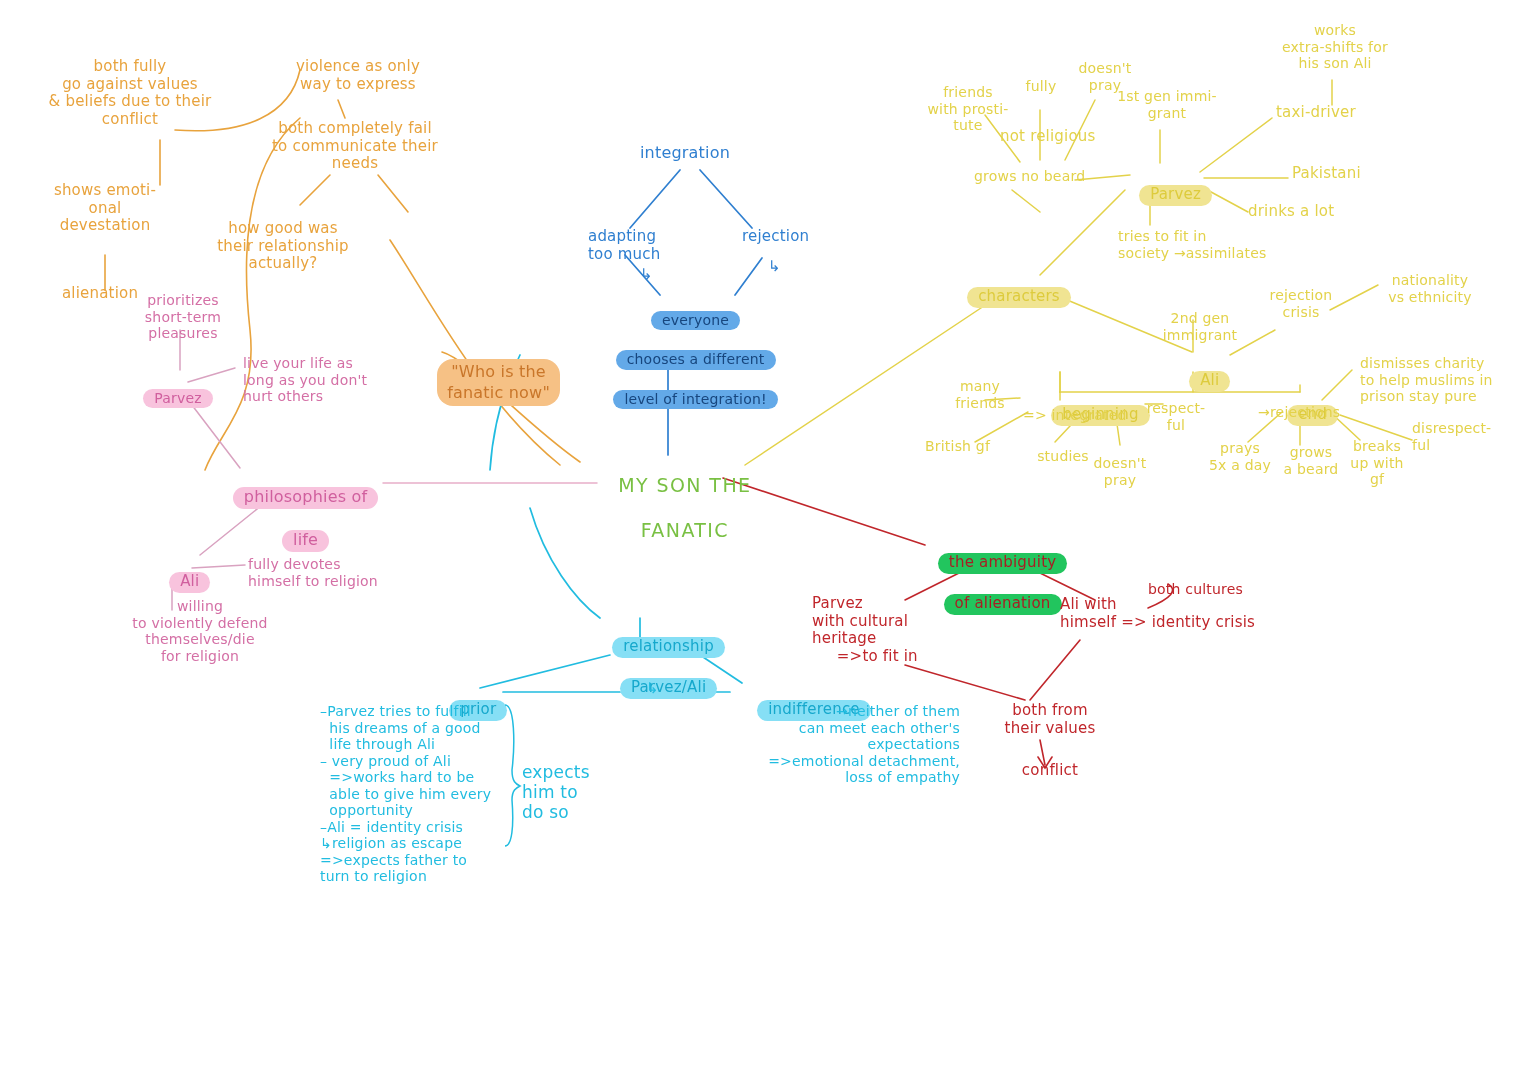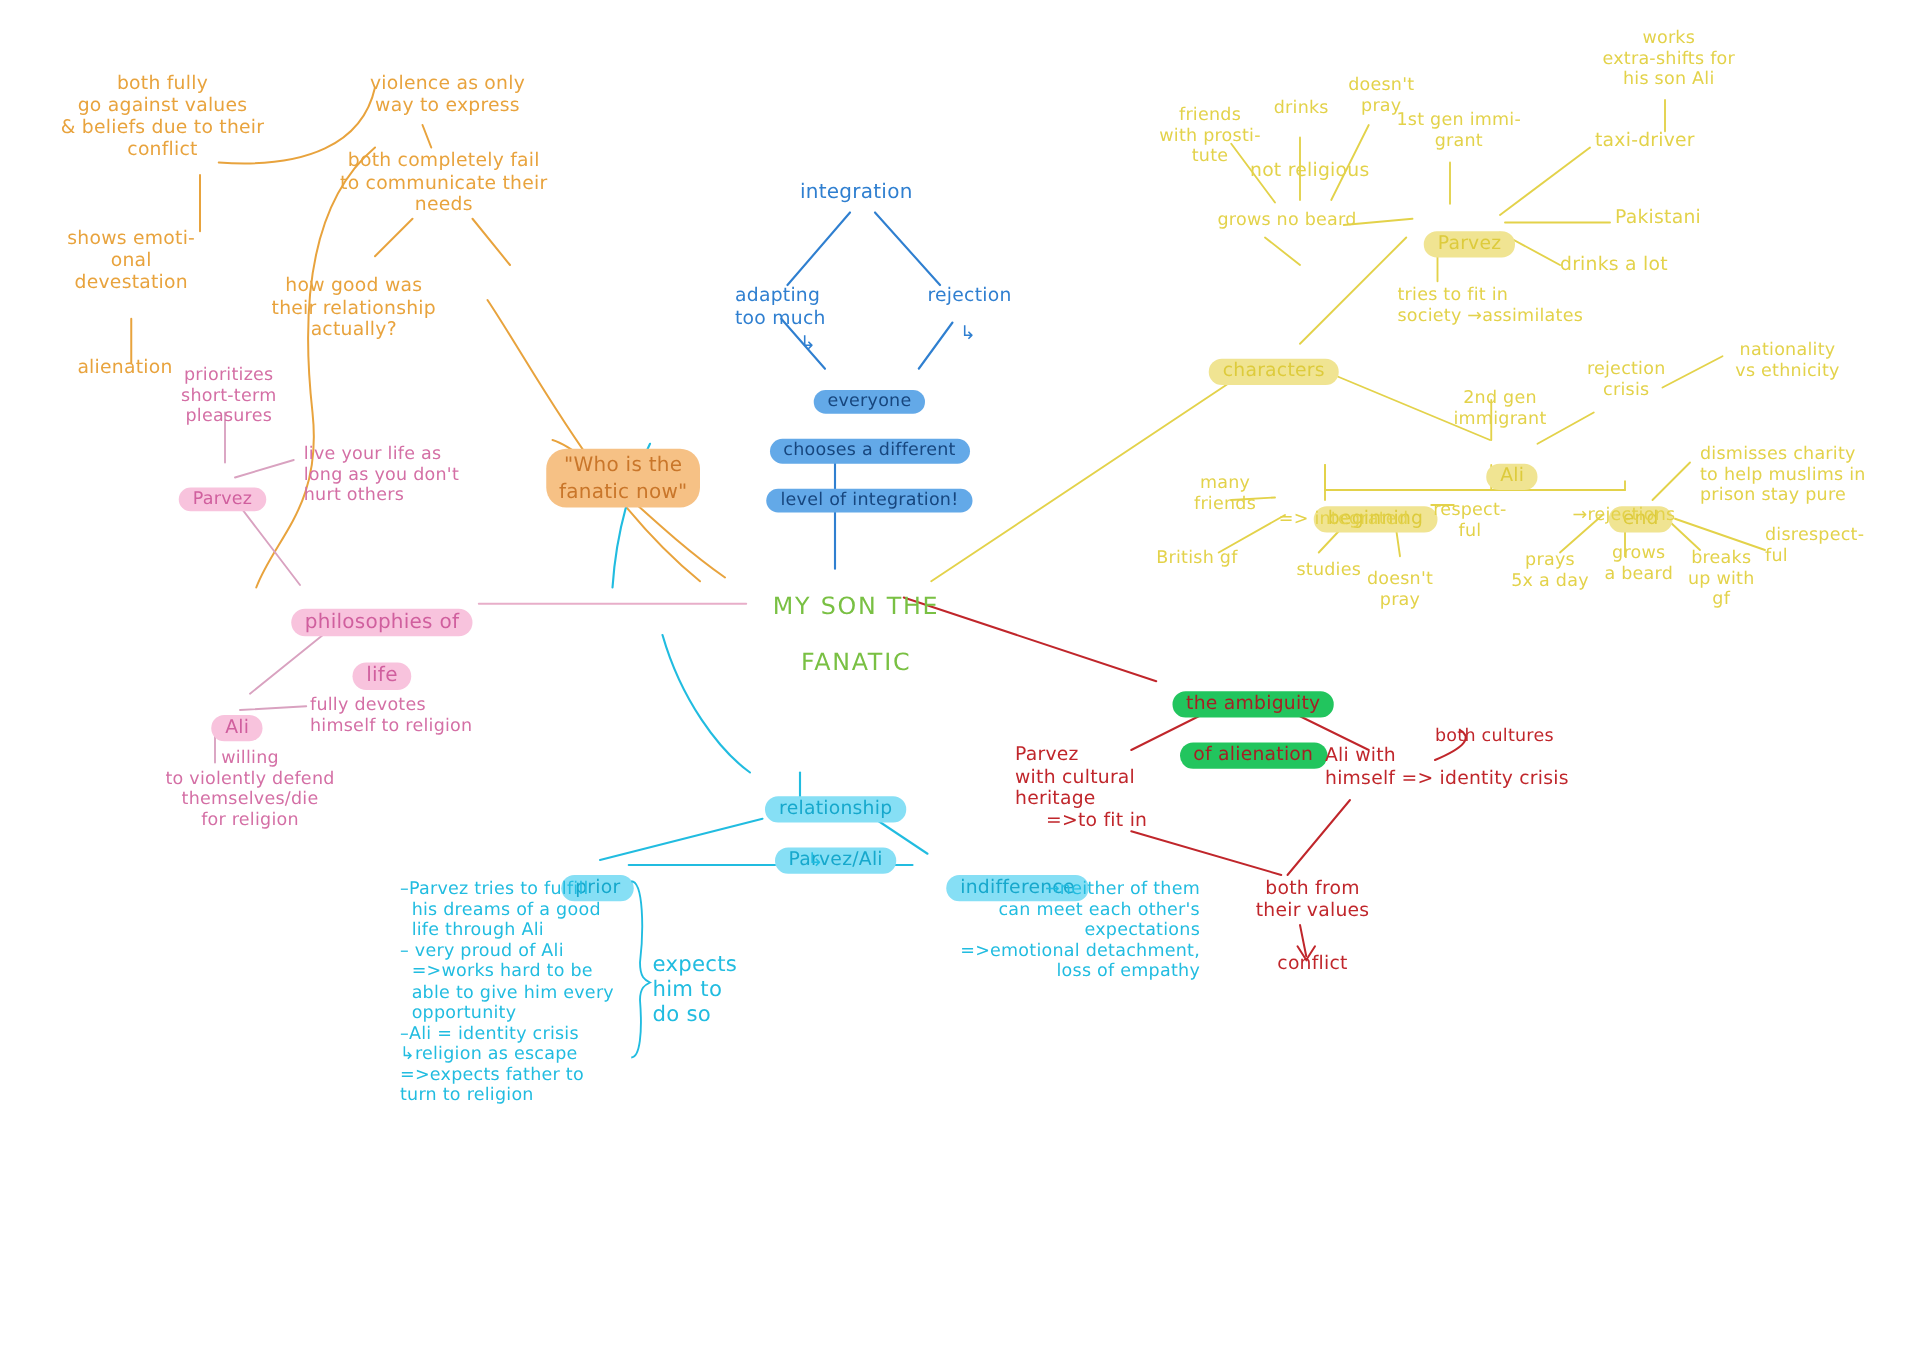--- a/index.html
+++ b/index.html
@@ -211,21 +211,21 @@
   <div class="nd t-c" style="left:590px;top:292px;width:190px;">
     <span class="hl hl-blue sz14">everyone</span><br>
     <span class="hl hl-blue sz14" style="margin-top:1px;">chooses a different</span><br>
     <span class="hl hl-blue sz14" style="margin-top:1px;">level of integration!</span>
   </div>
 
   <div class="nd c-yellow sz14 t-c" style="left:925px;top:84px;width:86px;">friends
 with prosti-
 tute</div>
 
-  <div class="nd c-yellow sz14 t-c" style="left:1008px;top:78px;width:66px;">drinks</div>
+  <div class="nd c-yellow sz14 t-c" style="left:1008px;top:78px;width:66px;">fully</div>
 
   <div class="nd c-yellow sz14 t-c" style="left:1068px;top:60px;width:74px;">doesn't
 pray</div>
 
   <div class="nd c-yellow sz15 t-l" style="left:1000px;top:128px;width:120px;">not religious</div>
 
   <div class="nd c-yellow sz14 t-l" style="left:974px;top:168px;width:140px;">grows no beard</div>
 
   <div class="nd c-yellow sz14 t-c" style="left:1112px;top:88px;width:110px;">1st gen immi-
 grant</div>
@@ -285,21 +285,21 @@
 
   <div class="nd t-c" style="left:1262px;top:386px;width:80px;">
     <span class="hl hl-yellow sz15">end</span>
   </div>
 
   <div class="nd c-yellow sz14 t-l" style="left:1258px;top:404px;width:110px;">→rejections</div>
 
   <div class="nd c-yellow sz14 t-c" style="left:1204px;top:440px;width:72px;">prays
 5x a day</div>
 
-  <div class="nd c-yellow sz14 t-c" style="left:1278px;top:434px;width:66px;">grows
+  <div class="nd c-yellow sz14 t-c" style="left:1278px;top:444px;width:66px;">grows
 a beard</div>
 
   <div class="nd c-yellow sz14 t-c" style="left:1345px;top:438px;width:64px;">breaks
 up with
 gf</div>
 
   <div class="nd c-yellow sz14 t-l" style="left:1360px;top:355px;width:170px;">dismisses charity
 to help muslims in
 prison stay pure</div>
 

